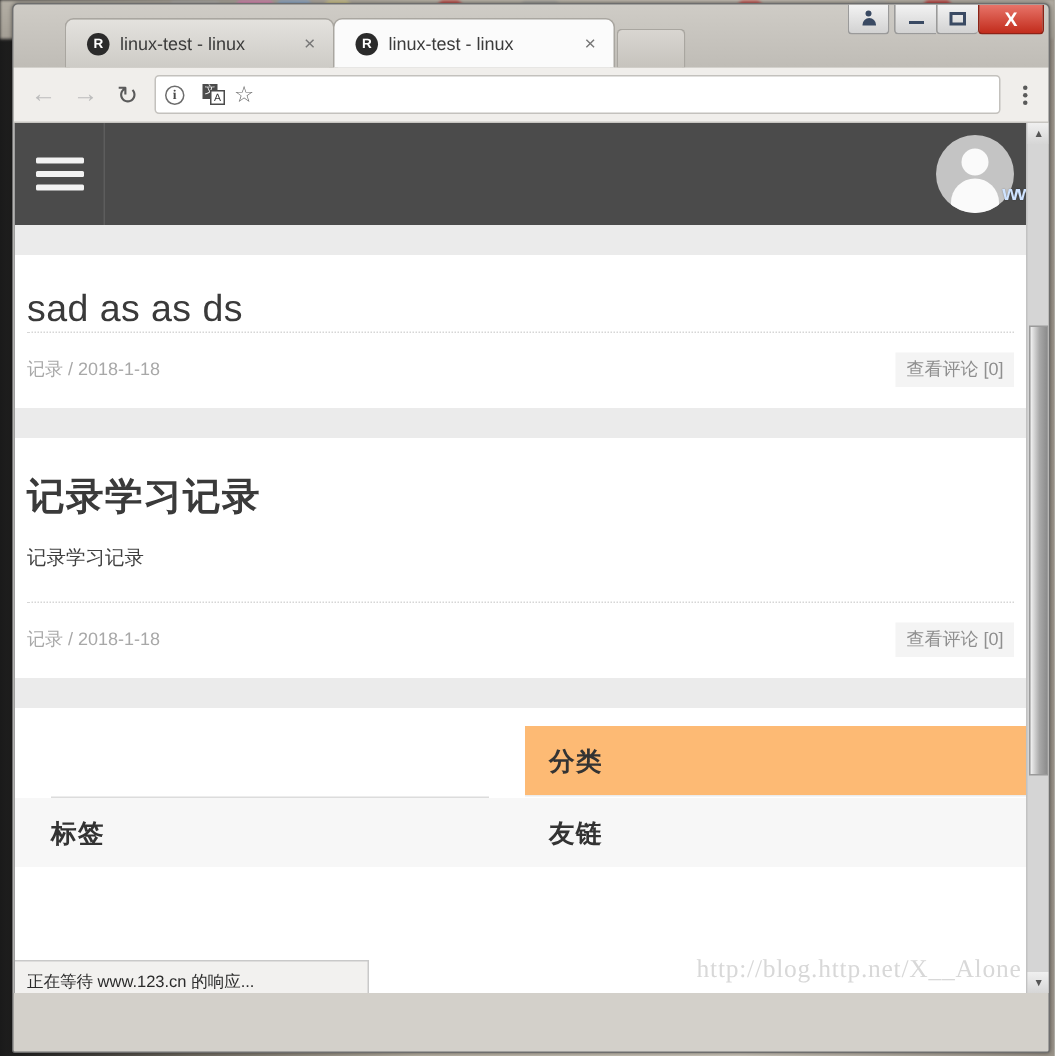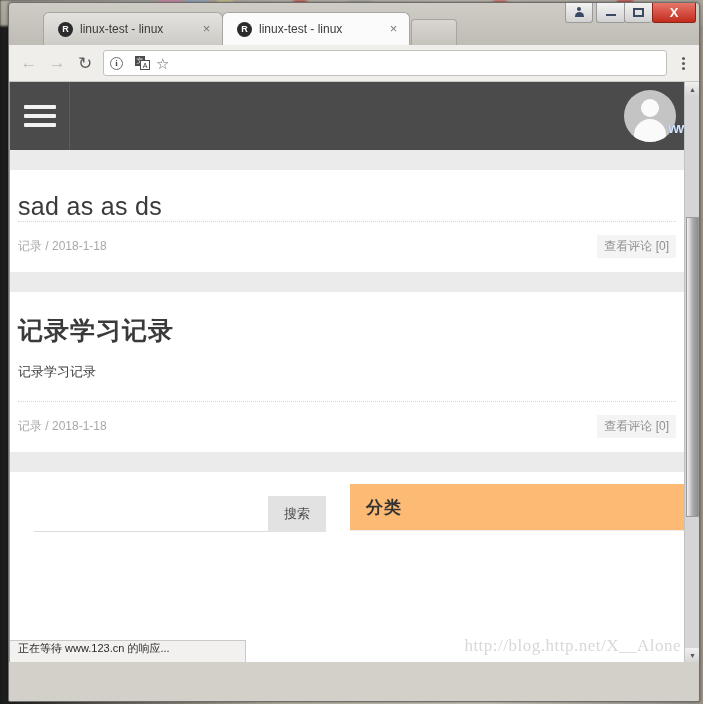--- a/index.html
+++ b/index.html
@@ -397,21 +397,21 @@
 
   
   #status-bar {
     position: absolute;
     left: 0; bottom: 0;
     height: 22px;
     min-width: 236px;
     background: #f2f1ef;
     border-top: 1px solid #c9c9c9;
     border-right: 1px solid #c9c9c9;
-    display: flex; align-items: flex-start;
+    display: flex; align-items: flex-end;
     padding: 0 8px;
     font-size: 11px;
     color: #2b2b2b;
     z-index: 10;
   }
 
   
   #watermark {
     position: absolute;
     right: 18px; bottom: 6px;
@@ -525,30 +525,39 @@
           <span class="comments">查看评论 [0]</span>
         </div>
       </div>
 
       <div class="gap-band"></div>
 
       <div id="widgets">
         <div id="col-left">
           <div id="search-row">
             <input id="search-input" type="text" placeholder="" value="" style="">
-            <button id="search-button">搜索</button>
           </div>
         </div>
         <div id="col-right">
           <div class="widget">
             <div class="widget-head">分类</div>
           </div>
         </div>
       </div>
 
+      <div id="bottom-row">
+        <div id="bottom-left">
+          <div id="tags-head">标签</div>
+
+        </div>
+        <div id="bottom-right">
+          <div id="links-head">友链</div>
+
+        </div>
+      </div>
 
     </div>
 
     <div id="scrollbar">
       <div id="scroll-up">▲</div>
       <div id="scroll-thumb"></div>
       <div id="scroll-down">▼</div>
     </div>
 
     <div id="watermark">http://blog.http.net/X__Alone</div>

